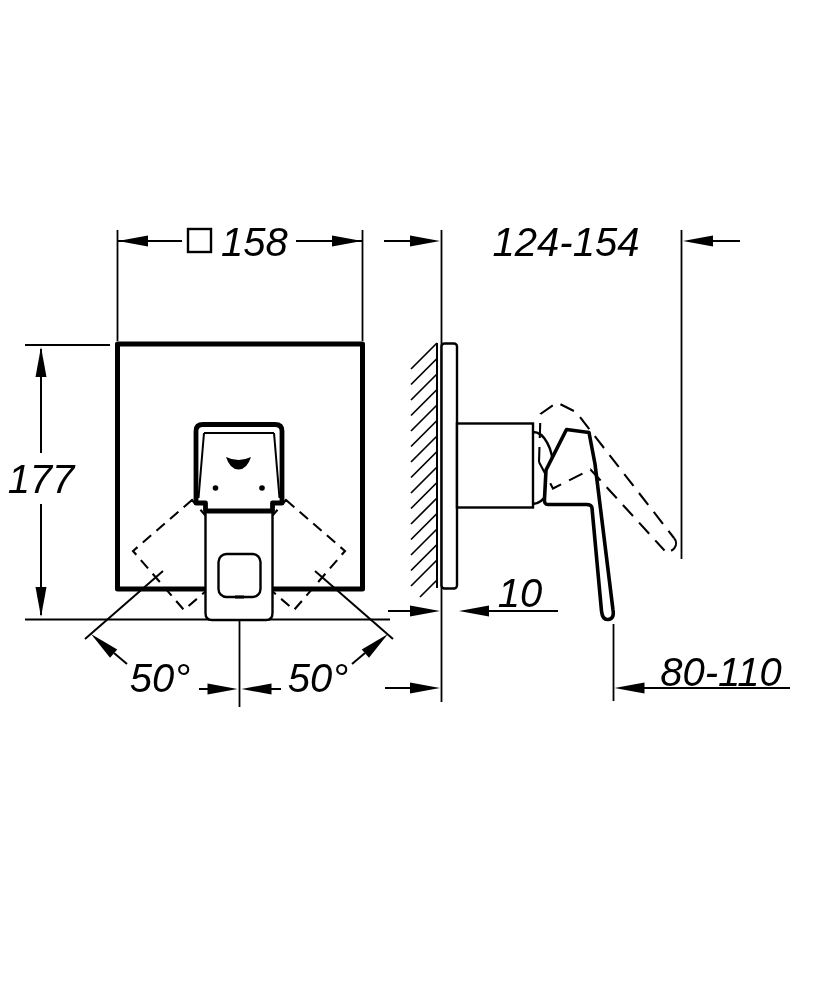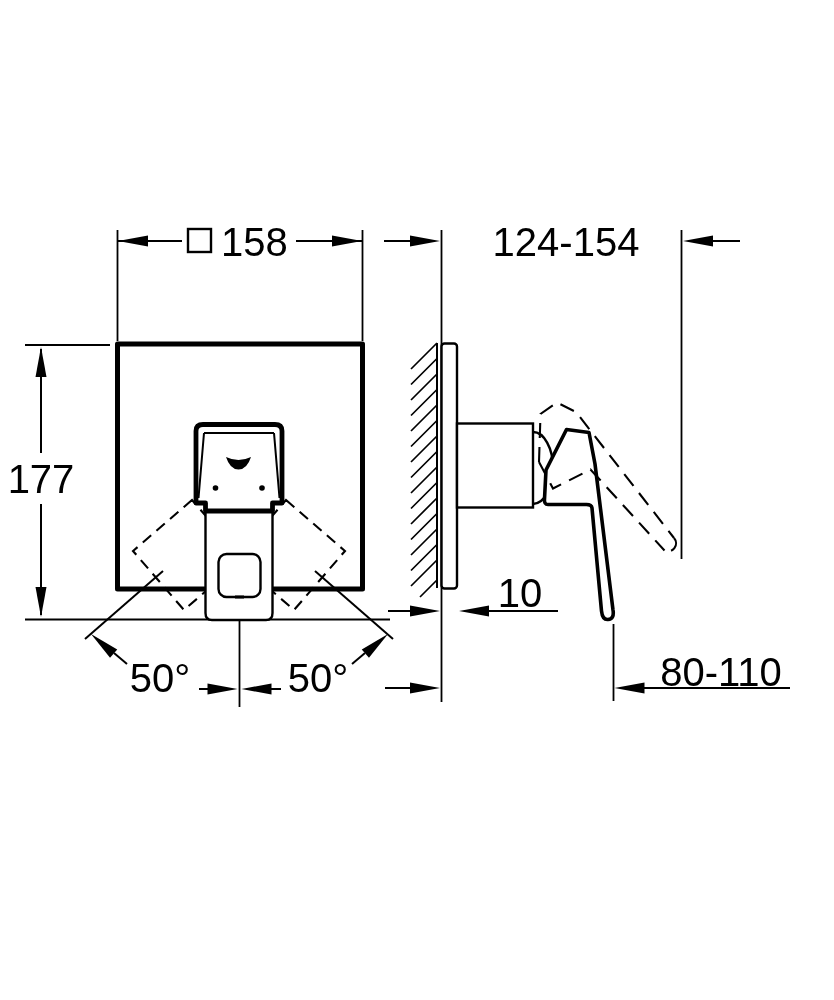--- a/index.html
+++ b/index.html
@@ -1,17 +1,17 @@
 <!DOCTYPE html>
 <html><head>
 <meta charset="utf-8">
 <style>
   html,body{margin:0;padding:0;background:#fff;}
   .canvas{position:relative;width:834px;height:856px;background:#fff;overflow:hidden;
-          font-family:"Liberation Sans","DejaVu Sans",sans-serif;}
+          font-family:"Liberation Sans","DejaVu Sans",sans-serif;font-style:italic;}
   svg{position:absolute;left:0;top:0;}
   svg text{fill:#000;font-family:"Liberation Sans","DejaVu Sans",sans-serif;font-size:40px;}
   .thin{stroke:#000;stroke-width:1.8;fill:none;}
   .dim{stroke:#000;stroke-width:2;fill:none;}
   .med{stroke:#000;stroke-width:2.4;fill:none;}
   .thick{stroke:#000;stroke-width:4.8;fill:#fff;stroke-linejoin:round;}
   .whitefill{fill:#fff;}
   .dashed{stroke:#000;stroke-width:2.1;fill:none;stroke-dasharray:11 7;}
   .dashlong{stroke:#000;stroke-width:2.1;fill:none;stroke-dasharray:15 9;}
   .arr{fill:#000;stroke:none;}

